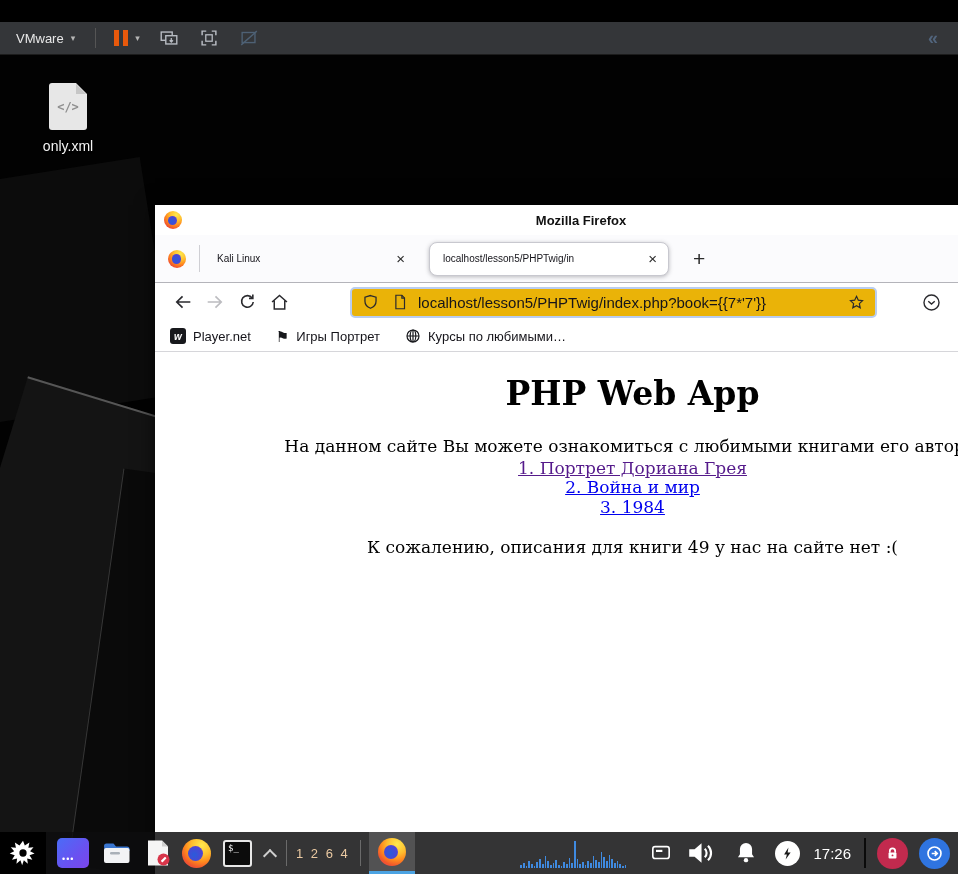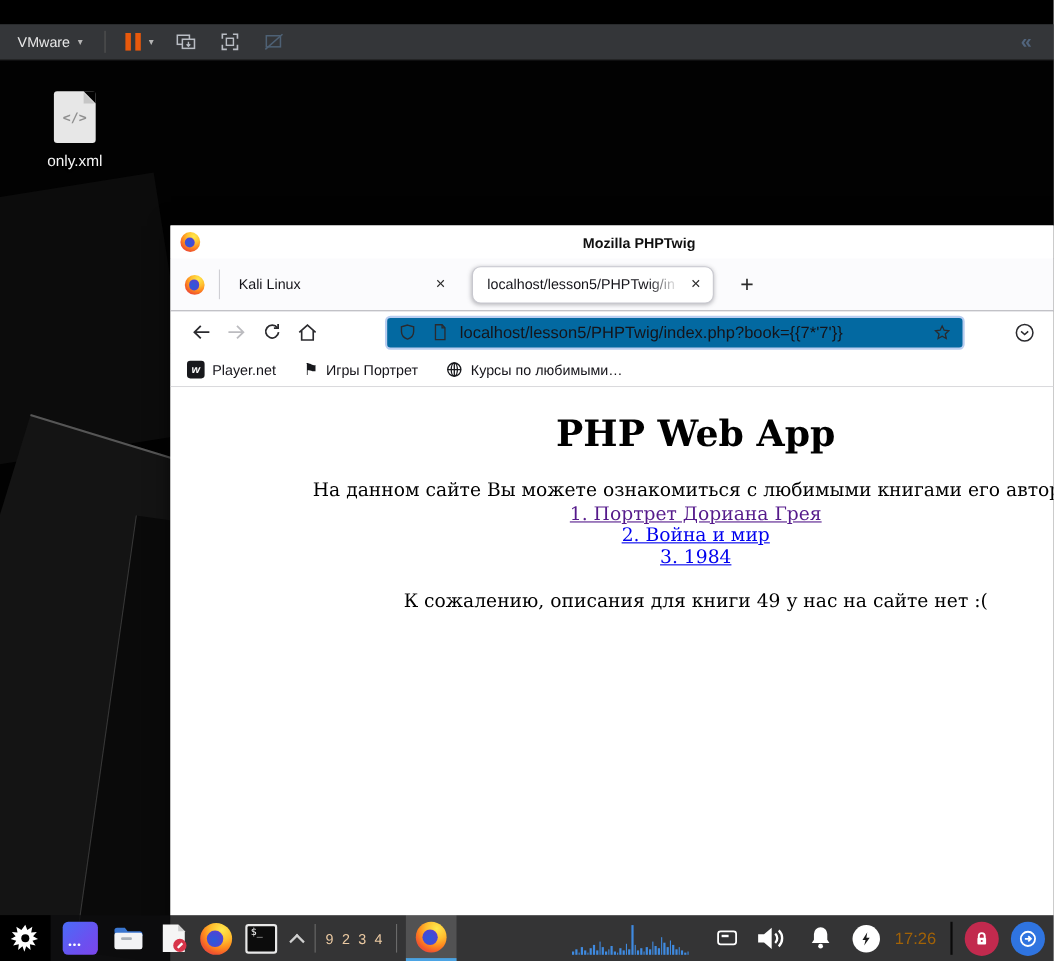--- a/index.html
+++ b/index.html
@@ -55,31 +55,31 @@
   .ff-logo { border-radius:50%; position:relative; overflow:hidden;
     background:radial-gradient(circle at 68% 22%, #ffe94d 0%, #ffbd2e 34%, #ff8a1e 55%, #f1572c 74%, #e03b63 95%); }
   .ff-logo::after { content:""; position:absolute; left:22%; top:26%; width:52%; height:52%; border-radius:50%;
     background:radial-gradient(circle at 42% 58%, #2a5bda 0%, #4a47d4 60%, #7a3fd0 100%); }
 
   .ff-tabbar { height:48px; background:#fbfbfd; border-bottom:1px solid #b4b4ba; display:flex; align-items:center;
     padding-left:13px; position:relative; }
   .tabbar-sep { width:1px; height:27px; background:#cfcfd4; margin-left:13px; }
   .tab { display:flex; align-items:center; height:34px; cursor:default; }
   .tab-inactive { width:218px; padding:0 6px 0 17px; }
-  .tab-label { font-size:13px; color:#15141a; flex:1; white-space:nowrap; overflow:hidden; }
+  .tab-label { font-size:10px; color:#15141a; flex:1; white-space:nowrap; overflow:hidden; }
   .tab-label-fade { -webkit-mask-image:linear-gradient(90deg,#000 82%,transparent 98%);
     mask-image:linear-gradient(90deg,#000 82%,transparent 98%); }
   .tab-close { color:#2b2b2b; font-size:15px; padding:0 7px; border-radius:4px; }
-  .tab-active { width:220px; margin-left:11px; background:#fff; border:1px solid #c8c8cf; border-radius:8px;
+  .tab-active { width:240px; margin-left:11px; background:#fff; border:1px solid #c8c8cf; border-radius:8px;
     box-shadow:0 1px 4px rgba(60,60,70,0.35); padding:0 4px 0 13px; position:relative; z-index:2; }
   .newtab-btn { font-size:21px; color:#2b2b2b; margin-left:16px; padding:0 8px; font-weight:300; }
 
   .ff-navbar { height:38px; background:#fff; display:flex; align-items:center; padding-left:12px; }
   .nav-btn { width:32px; height:30px; display:flex; align-items:center; justify-content:center; border-radius:4px; }
-  .urlbar { margin-left:55px; width:527px; height:31px; background:#0369a1; border:2px solid var(--urlbar_border,#b9cdf0);
+  .urlbar { margin-left:55px; width:527px; height:31px; background:#eab308; border:2px solid var(--urlbar_border,#b9cdf0);
     border-radius:5px; display:flex; align-items:center; padding:0 9px; }
   .url-text { flex:1; margin-left:9px; font-size:15px; color:#15141a; white-space:nowrap; overflow:hidden; }
   .pocket-btn { margin-left:44px; display:flex; align-items:center; }
 
   .ff-bookmarks { height:31px; background:#fff; border-bottom:1px solid #d6d6da; display:flex; align-items:center;
     padding-left:15px; gap:25px; }
   .bm { display:flex; align-items:center; gap:7px; font-size:13px; color:#15141a; white-space:nowrap; }
   .codeby-badge { width:16px; height:16px; background:#17181c; border-radius:3px; color:#fff;
     font-size:10px; font-weight:bold; display:flex; align-items:center; justify-content:center; font-style:italic; }
   .flag-glyph { font-size:15px; color:#17181c; line-height:1; }
@@ -112,21 +112,21 @@
   .workspaces { margin-left:9px; font-size:13px; color:#eac9a2; letter-spacing:2px; }
   .ffwin-btn { width:46px; height:42px; margin-left:8px; background:rgba(255,255,255,0.15);
     border-bottom:3px solid #4ba3e3; display:flex; align-items:center; justify-content:center; }
   .tb-spacer { flex:1; }
 
   .net-graph { width:106px; height:30px; display:flex; align-items:flex-end; gap:1px; margin-right:10px; }
   .net-graph span { display:block; width:2px; background:var(--graph_bar,#3f8ae0); }
   .tray-icon { margin-left:14px; display:flex; align-items:center; }
   .power-badge { width:25px; height:25px; border-radius:50%; background:#fff; margin-left:16px;
     display:flex; align-items:center; justify-content:center; }
-  .clock { margin-left:13px; font-size:15px; color:#a16207; }
+  .clock { margin-left:13px; font-size:15px; color:#ffffff; }
   .tray-sep { width:2px; height:30px; background:#0a0a0a; margin-left:13px; }
   .lock-badge { width:31px; height:31px; border-radius:50%; background:var(--lock_red,#c22a4e); margin-left:11px;
     display:flex; align-items:center; justify-content:center; }
   .logout-badge { width:31px; height:31px; border-radius:50%; background:var(--logout_blue,#2f74e0); margin:0 8px 0 11px;
     display:flex; align-items:center; justify-content:center; }
 
   a.visited { color:var(--link_visited,#551A8B); }
   a.unvisited { color:var(--link_unvisited,#0000EE); }
   svg { display:block; }
 </style>
@@ -181,21 +181,21 @@
         <span class="xml-glyph">&lt;/&gt;</span>
         <span class="fold2"></span>
           <span class="fold"></span>
       </div>
       <div class="label">only.xml</div>
     </div>
 
     <div class="ff-window">
       <div class="ff-titlebar">
         <div class="ff-logo" style="width:18px;height:18px;"></div>
-        <div class="ff-title">Mozilla PHPTwig</div>
+        <div class="ff-title">Mozilla Firefox</div>
       </div>
 
       <div class="ff-tabbar">
         <div class="ff-logo" style="width:18px;height:18px;"></div>
         <div class="tabbar-sep"></div>
         <div class="tab tab-inactive">
           <span class="tab-label">Kali Linux</span>
           <span class="tab-close">×</span>
         </div>
         <div class="tab tab-active">
@@ -308,21 +308,21 @@
       </svg>
     </div>
     <div class="tb-ff tb-item">
       <div class="ff-logo" style="width:29px;height:29px;"></div>
     </div>
     <div class="terminal-icon tb-item" style="justify-content:flex-start;align-items:flex-start">
       <span>$_</span>
     </div>
     <div class="chevron-up"></div>
     <div class="tb-sep"></div>
-    <span class="workspaces">9 2 3 4</span>
+    <span class="workspaces">1 2 6 4</span>
     <div class="tb-sep"></div>
     <div class="ffwin-btn">
       <div class="ff-logo" style="width:28px;height:28px;"></div>
     </div>
 
     <div class="tb-spacer"></div>
 
     <div class="net-graph" id="net-graph">
         <span style="height: 3px;"></span>
         <span style="height: 5px;"></span>

